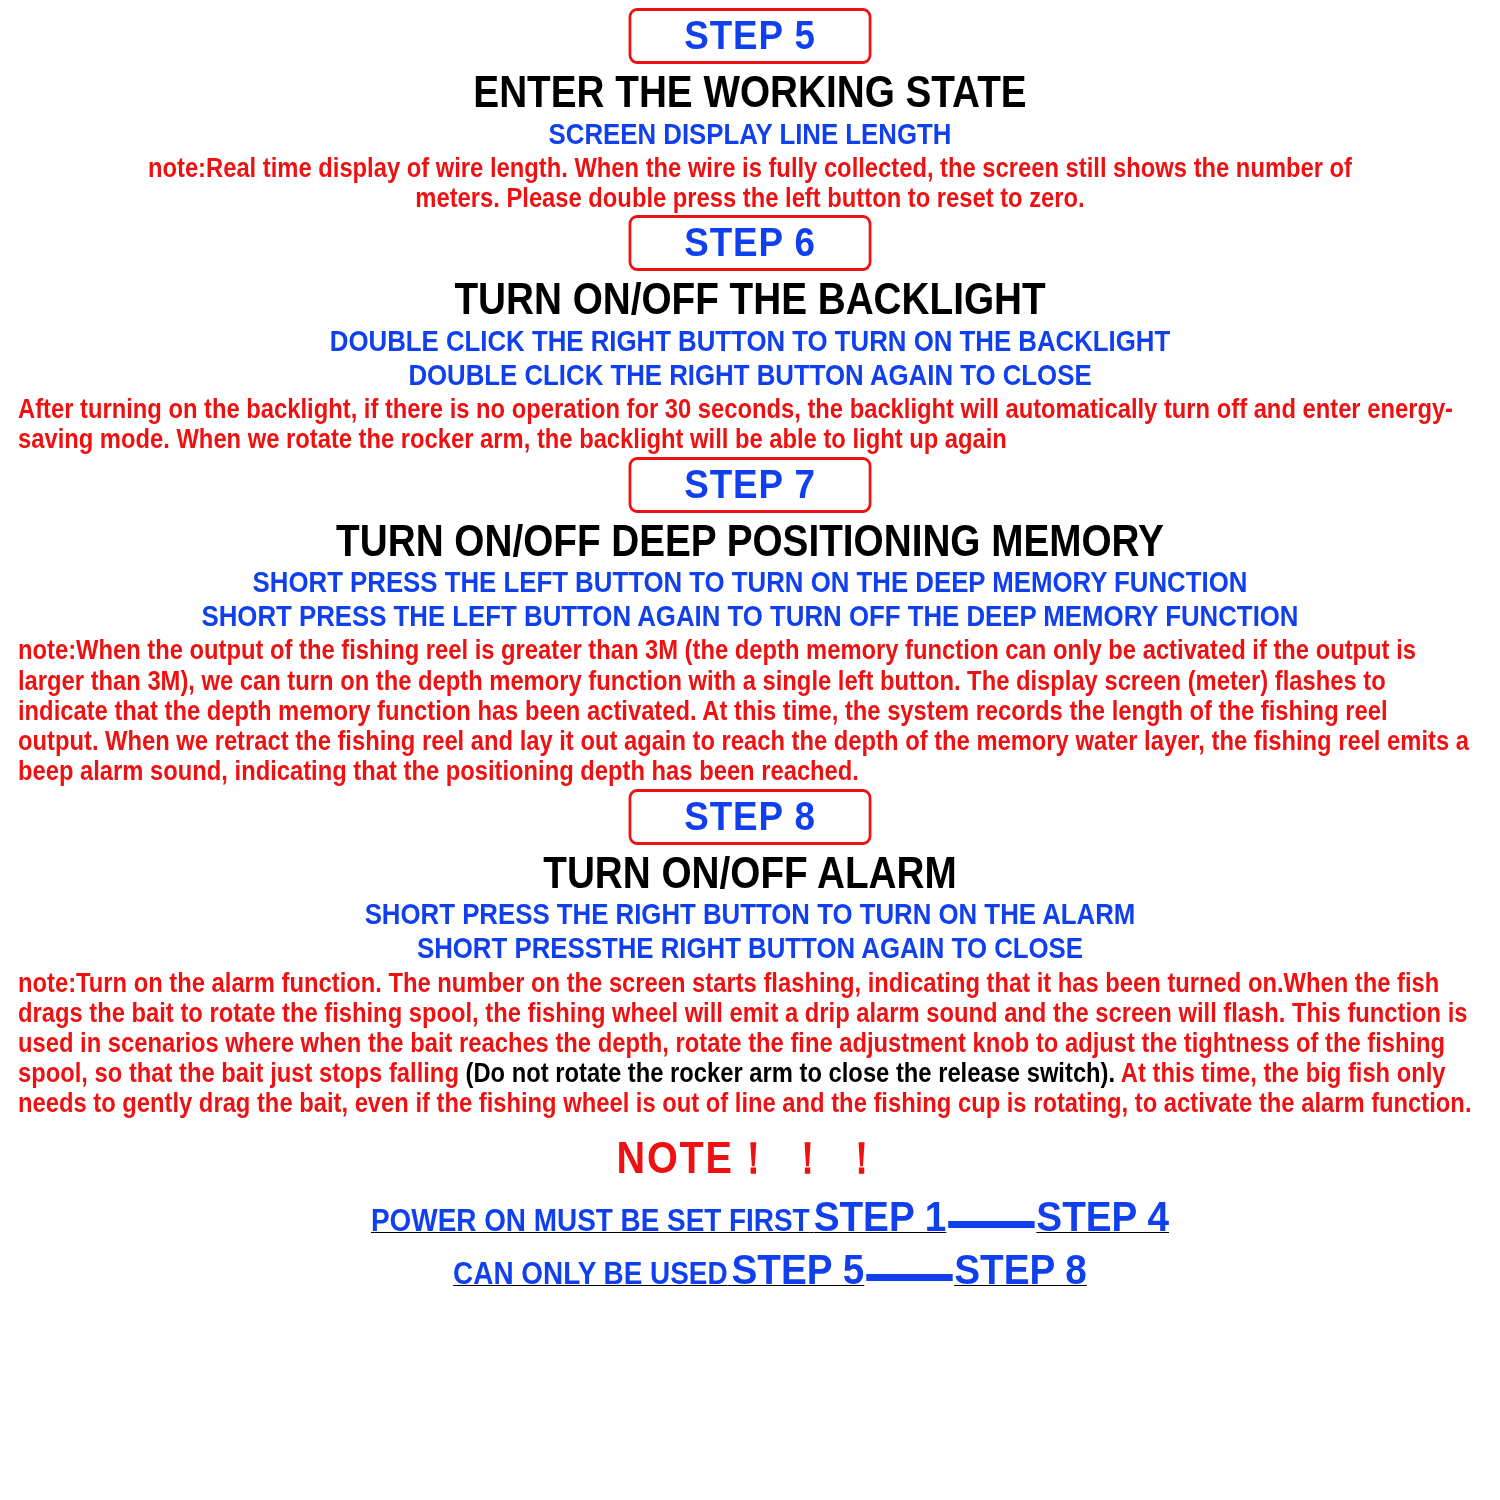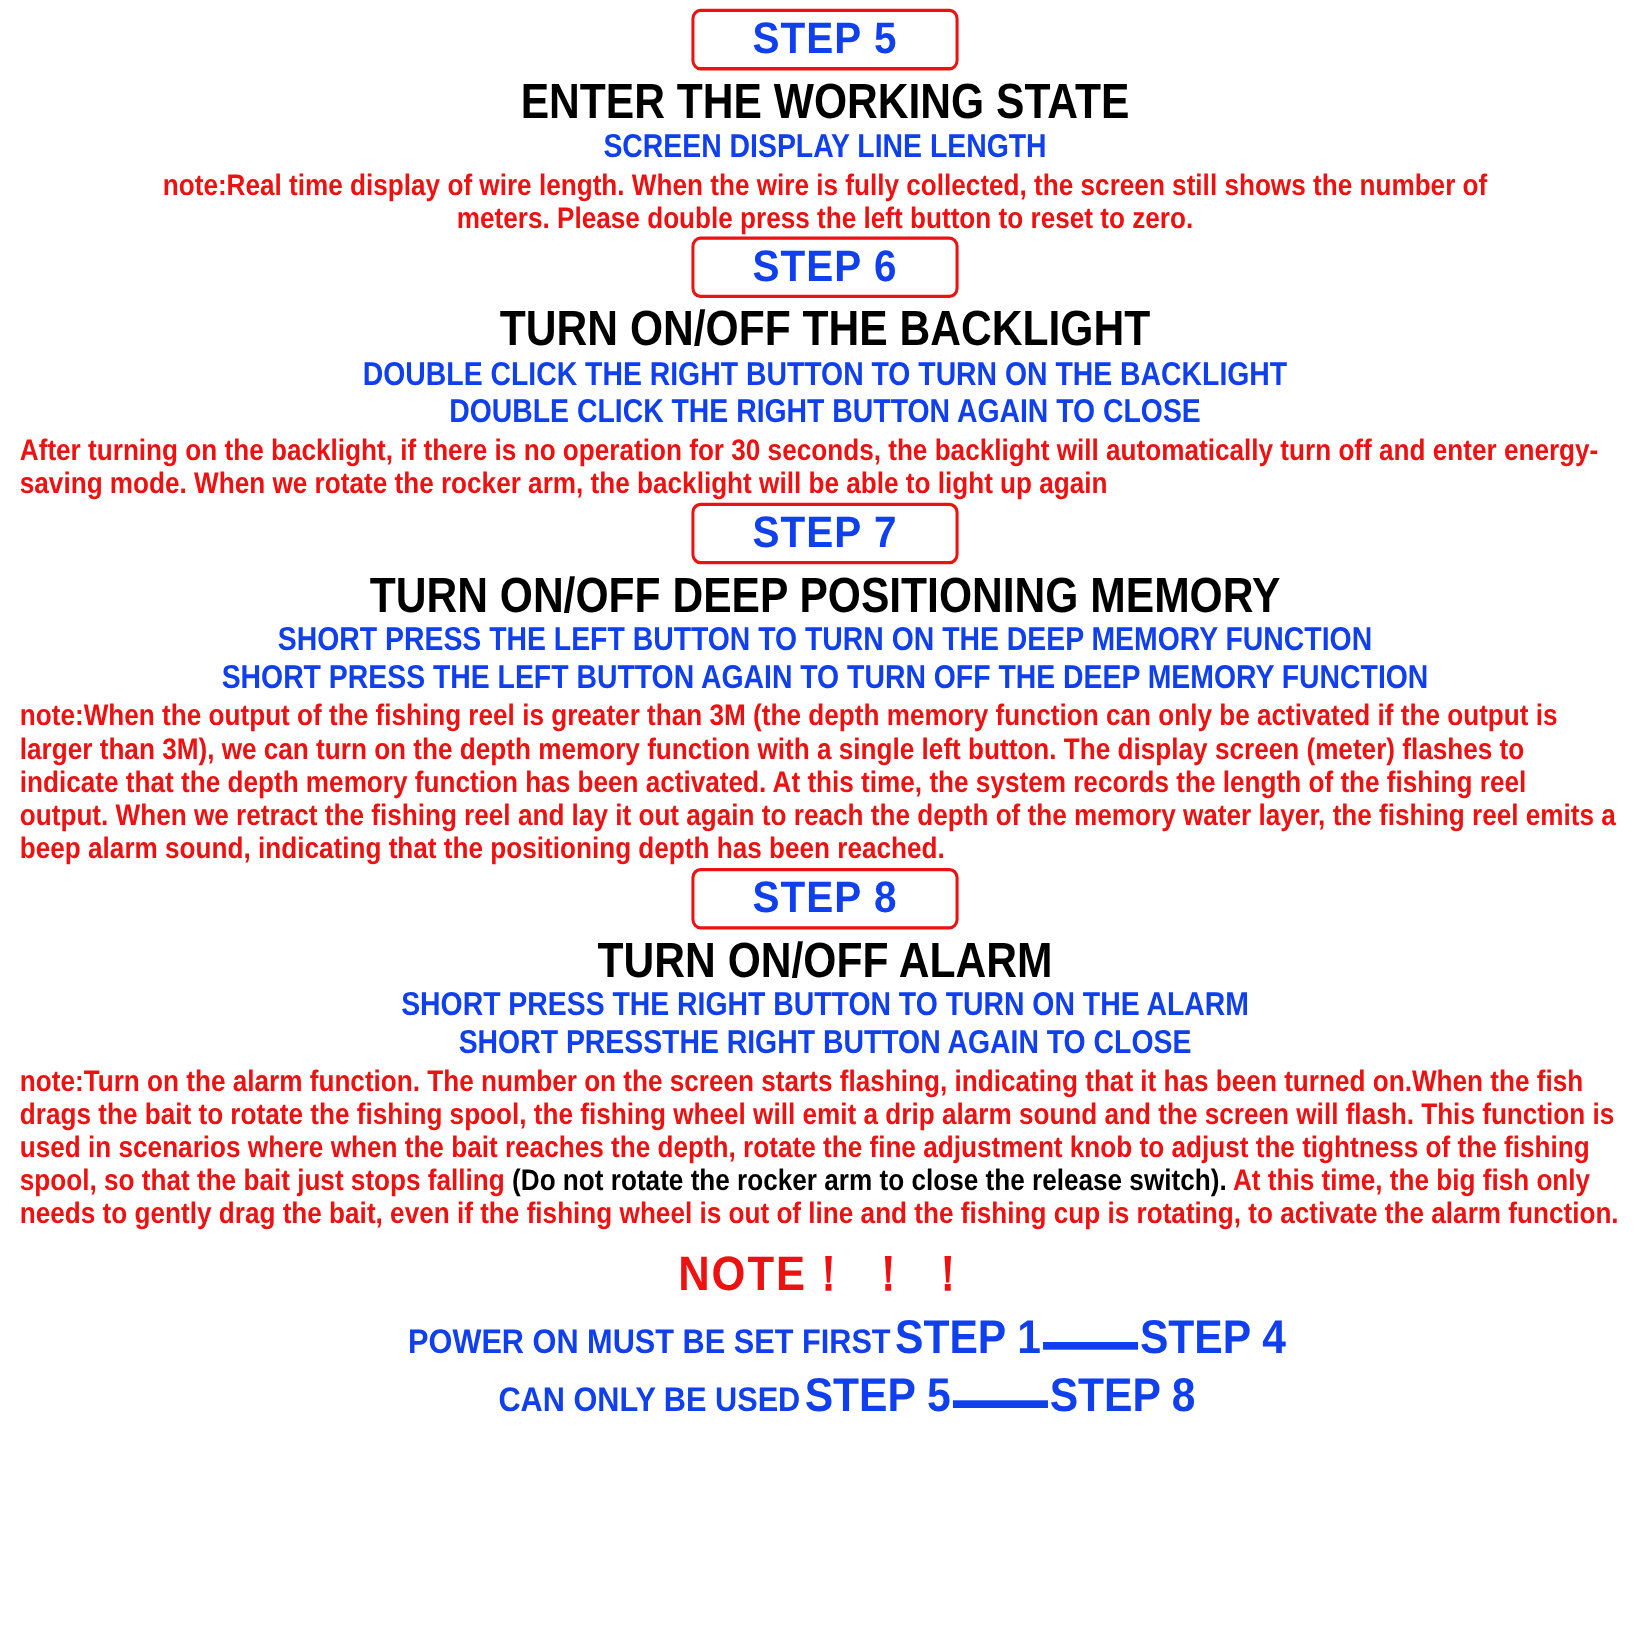--- a/index.html
+++ b/index.html
@@ -107,20 +107,21 @@
     vertical-align: middle;
     width: 96px;
     height: 7px;
     background: #1040ee;
     margin: 0 2px;
     position: relative;
     top: -2px;
   }
   .footer-wrap {
     padding-left: 40px;
+    text-decoration: underline;
   }
 </style>
 </head>
 <body>
 
 <div class="page">
 
   <div class="block">
     <div class="step-badge">STEP 5</div>
     <div class="title">ENTER THE WORKING STATE</div>

